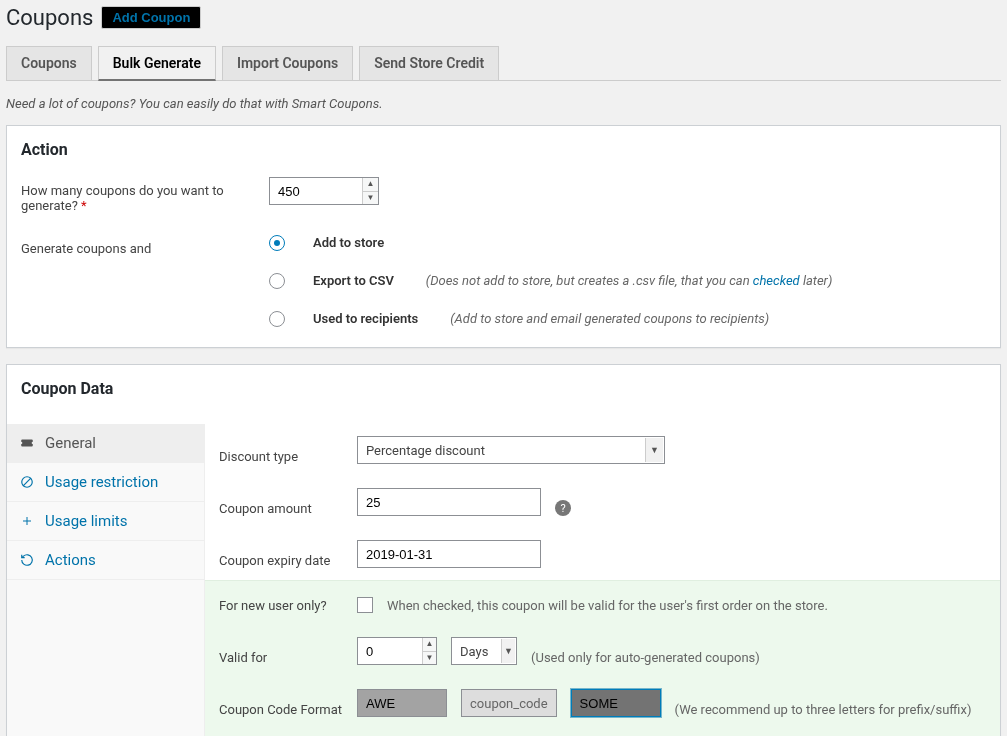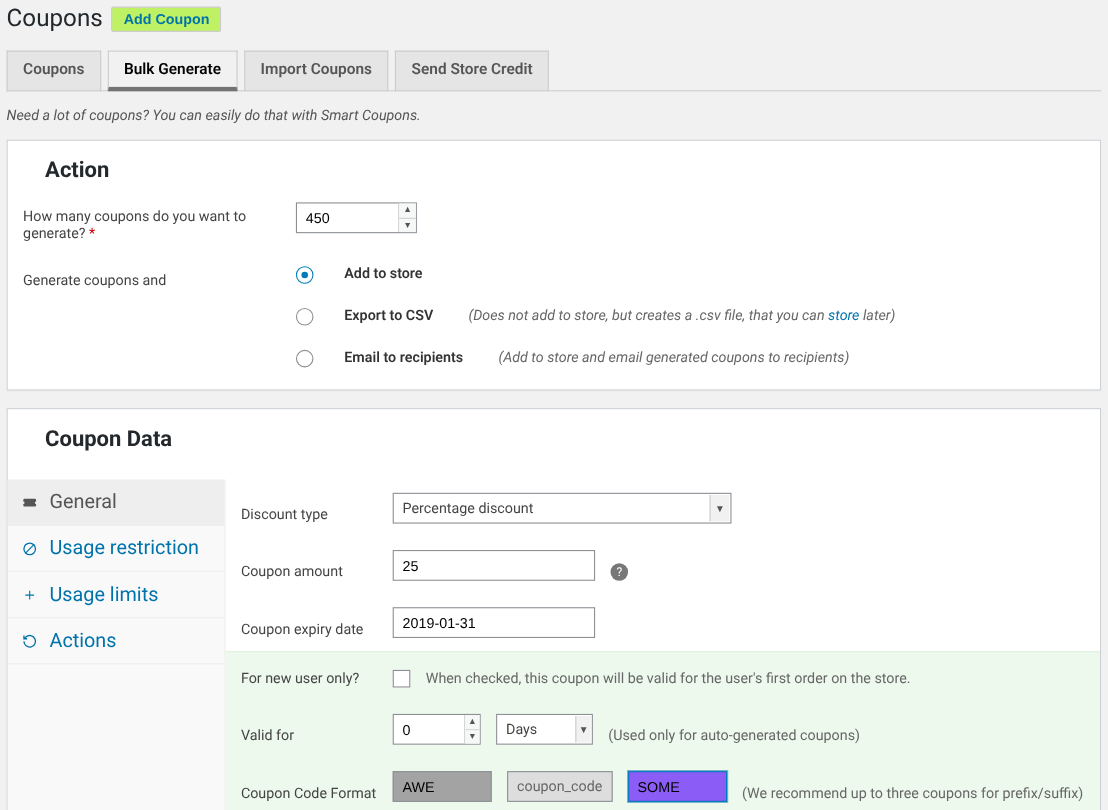--- a/index.html
+++ b/index.html
@@ -6,38 +6,38 @@
   body {
     font-family: -apple-system, BlinkMacSystemFont, "Segoe UI", Roboto, "Helvetica Neue", Arial, sans-serif;
     font-size: 13px;
     color: #444;
     background: #f1f1f1;
     padding: 0 6px;
   }
   .page-header { display: flex; align-items: center; padding: 5px 0 10px 0; gap: 8px;}
   .page-title { font-size: 22px; font-weight: 400; color: #23282d; }
   .btn-add-coupon {
-    font-size: 13px; color: #0073aa; background: #bef264; border: 1px solid #ccc;
+    font-size: 13px; color: #0073aa; background: #000000; border: 1px solid #ccc;
     padding: 3px 10px; cursor: pointer; border-radius: 2px; font-weight: 600;
   }
   
   .tabs { display: flex; margin-top: 6px; position: relative; }
   .tab {
     background: #e5e5e5; border: 1px solid #ccc; border-bottom: none;
     padding: 8px 14px; font-size: 14px; color: #555; cursor: pointer; margin-right: 6px;
     font-weight: 600;
   }
-  .tab.active { background: #f1f1f1; border-bottom: 4px solid #737373; color:#000; position: relative; z-index: 2;}
+  .tab.active { background: #f1f1f1; border-bottom: 2px solid #737373; color:#000; position: relative; z-index: 2;}
   .tabline { border-bottom: 1px solid #ccc; position: relative; top: -1px; }
   .sub-note { font-size: 13px; font-style: italic; color: #555; margin: 14px 0; }
 
   
   .panel { background: #fff; border: 1px solid #ccd0d4; box-shadow: 0 1px 1px rgba(0,0,0,.04); margin-bottom: 16px; }
   .panel-inner { padding: 14px 14px 20px 14px; }
-  .panel h2 { font-size: 20px; font-weight: 700; color: #23282d; margin-bottom: 18px; margin-left: 20px; }
+  .panel h2 { font-size: 16px; font-weight: 700; color: #23282d; margin-bottom: 18px; }
 
   
   .form-row { display: flex; margin-bottom: 22px; }
   .form-row:last-child { margin-bottom: 0; }
   .form-label-col { width: 248px; flex-shrink: 0; font-size: 13px; color: #444; padding-top: 6px; }
   .form-input-col { flex: 1; }
   .req { color: #c00; }
   .num-input {
     width: 110px; height: 28px; border: 1px solid #8c8f94;
     padding: 0 24px 0 8px; font-size: 13px;
@@ -60,42 +60,42 @@
   .radio.checked { border-color: #007cba; }
   .radio.checked::after { content:''; width:6px; height:6px; border-radius:50%; background:#007cba; display:block; }
   .radio-label { font-weight:600; color:#333; margin-right: 4px; }
   .radio-hint { font-style: italic; color: #666; }
   .inline-link { color:#0073aa; font-style: italic; cursor:pointer; }
 
   
   .coupon-data-body { display:flex; }
   .side-tabs { width: 198px; flex-shrink:0; border-right:1px solid #eee; background:#f9f9f9; }
   .side-tab {
-    display:flex; align-items:center; gap: 10px; padding: 10px 12px; font-size: 18px; cursor:pointer;
+    display:flex; align-items:center; gap: 10px; padding: 10px 12px; font-size: 15px; cursor:pointer;
     border-bottom: 1px solid #eee; color:#0073aa;
   }
   .side-tab.active { background: #eee; color:#555; font-weight:400; }
   .side-tab .ico { width:16px; height:16px; display:inline-flex; align-items:center; justify-content:center; color:#555; flex-shrink:0; }
   .side-tab:not(.active) .ico { color:#0073aa; }
   .coupon-form { flex: 1; }
   .cf-row { display:flex; align-items:flex-end; padding: 12px 14px; gap:14px; }
   .cf-row .lbl { width:124px; flex-shrink:0; font-size:13px; color:#444; }
   .select-box { width:308px; height:28px; border:1px solid #8c8f94; background:#fff; padding: 0 26px 0 8px; font-size:13px; position:relative; display:flex; align-items:center;}
   .select-caret { position:absolute; right:1px; top:1px; bottom:1px; width:18px; border-left:1px solid #ccc; background:#f1f1f1; display:flex; align-items:center; justify-content:center; font-size:9px; color:#555;}
   .text-input { width:184px; height:28px; border:1px solid #8c8f94; background:#fff; padding: 0 8px; font-size:13px; }
   .help-dot { width:16px; height:16px; border-radius:50%; background:#777; color:#fff; font-size:11px; display:inline-flex; align-items:center; justify-content:center; cursor:pointer;}
   .green-section { background: #edf9ed; border-top:1px solid #e0efe0; padding-top: 4px; }
   .checkbox { width:16px; height:16px; border:1px solid #8c8f94; display:inline-block; flex-shrink:0; cursor:pointer; background:#fff;}
   .hint-it { color:#666; }
   .num-sm { width:80px; height:28px; border:1px solid #8c8f94; padding:0 22px 0 8px; font-size:13px;}
-  .select-sm { width:88px; height:28px; border:1px solid #8c8f94; background:#fff; padding: 0 12px 0 8px; font-size:13px; position:relative; display:flex; align-items:center;}
+  .select-sm { width:66px; height:28px; border:1px solid #8c8f94; background:#fff; padding: 0 12px 0 8px; font-size:13px; position:relative; display:flex; align-items:center;}
   .code-part { height:28px; padding: 0 8px; font-size:13px; border:1px solid #8c8f94; display:inline-flex; align-items:center;}
   .code-prefix { width: 90px; background:#a3a3a3; }
   .code-mid { background:#ddd; color:#666; }
-  .code-suffix { width: 90px; background:#8b5cf6; border:1px solid #007cba; box-shadow: 0 0 0 1px rgba(0,115,170,.5); }
+  .code-suffix { width: 90px; background:#737373; border:1px solid #007cba; box-shadow: 0 0 0 1px rgba(0,115,170,.5); }
 </style>
 </head>
 <body>
 
 <div class="page-header">
   <span class="page-title">Coupons</span>
   <button class="btn-add-coupon">Add Coupon</button>
 </div>
 
 <div class="tabs">
@@ -132,26 +132,26 @@
       <div class="form-label-col">Generate coupons and</div>
       <div class="form-input-col">
         <div class="radio-line">
           <span class="radio checked"></span>
           <span class="radio-label">Add to store</span>
         </div>
         <div class="radio-line">
           <span class="radio"></span>
           <span class="radio-label">Export to CSV</span>
           <span class="radio-hint">
-            <span>(Does not add to store, but creates a .csv file, that you can </span><span class="inline-link">store</span><span> later)</span>
+            <span>(Does not add to store, but creates a .csv file, that you can </span><span class="inline-link">checked</span><span> later)</span>
           </span>
         </div>
         <div class="radio-line">
           <span class="radio"></span>
-          <span class="radio-label">Email to recipients</span>
+          <span class="radio-label">Used to recipients</span>
           <span class="radio-hint">(Add to store and email generated coupons to recipients)</span>
         </div>
       </div>
     </div>
   </div>
 </div>
 
 <div class="panel">
   <div style="padding: 14px 14px 8px 14px;">
     <h2>Coupon Data</h2>
@@ -232,18 +232,18 @@
             <span>Days</span>
             <span class="select-caret" style="width:14px;">▼</span>
           </div>
           <span class="hint-it">(Used only for auto-generated coupons)</span>
         </div>
         <div class="cf-row" style="padding-bottom:26px;">
           <div class="lbl">Coupon Code Format</div>
           <input class="code-part code-prefix" value="AWE" style="">
           <span class="code-part code-mid">coupon_code</span>
           <input class="code-part code-suffix" value="SOME" style="">
-          <span class="hint-it">(We recommend up to three coupons for prefix/suffix)</span>
+          <span class="hint-it">(We recommend up to three letters for prefix/suffix)</span>
         </div>
       </div>
     </div>
   </div>
 </div>
 
 </body></html>

